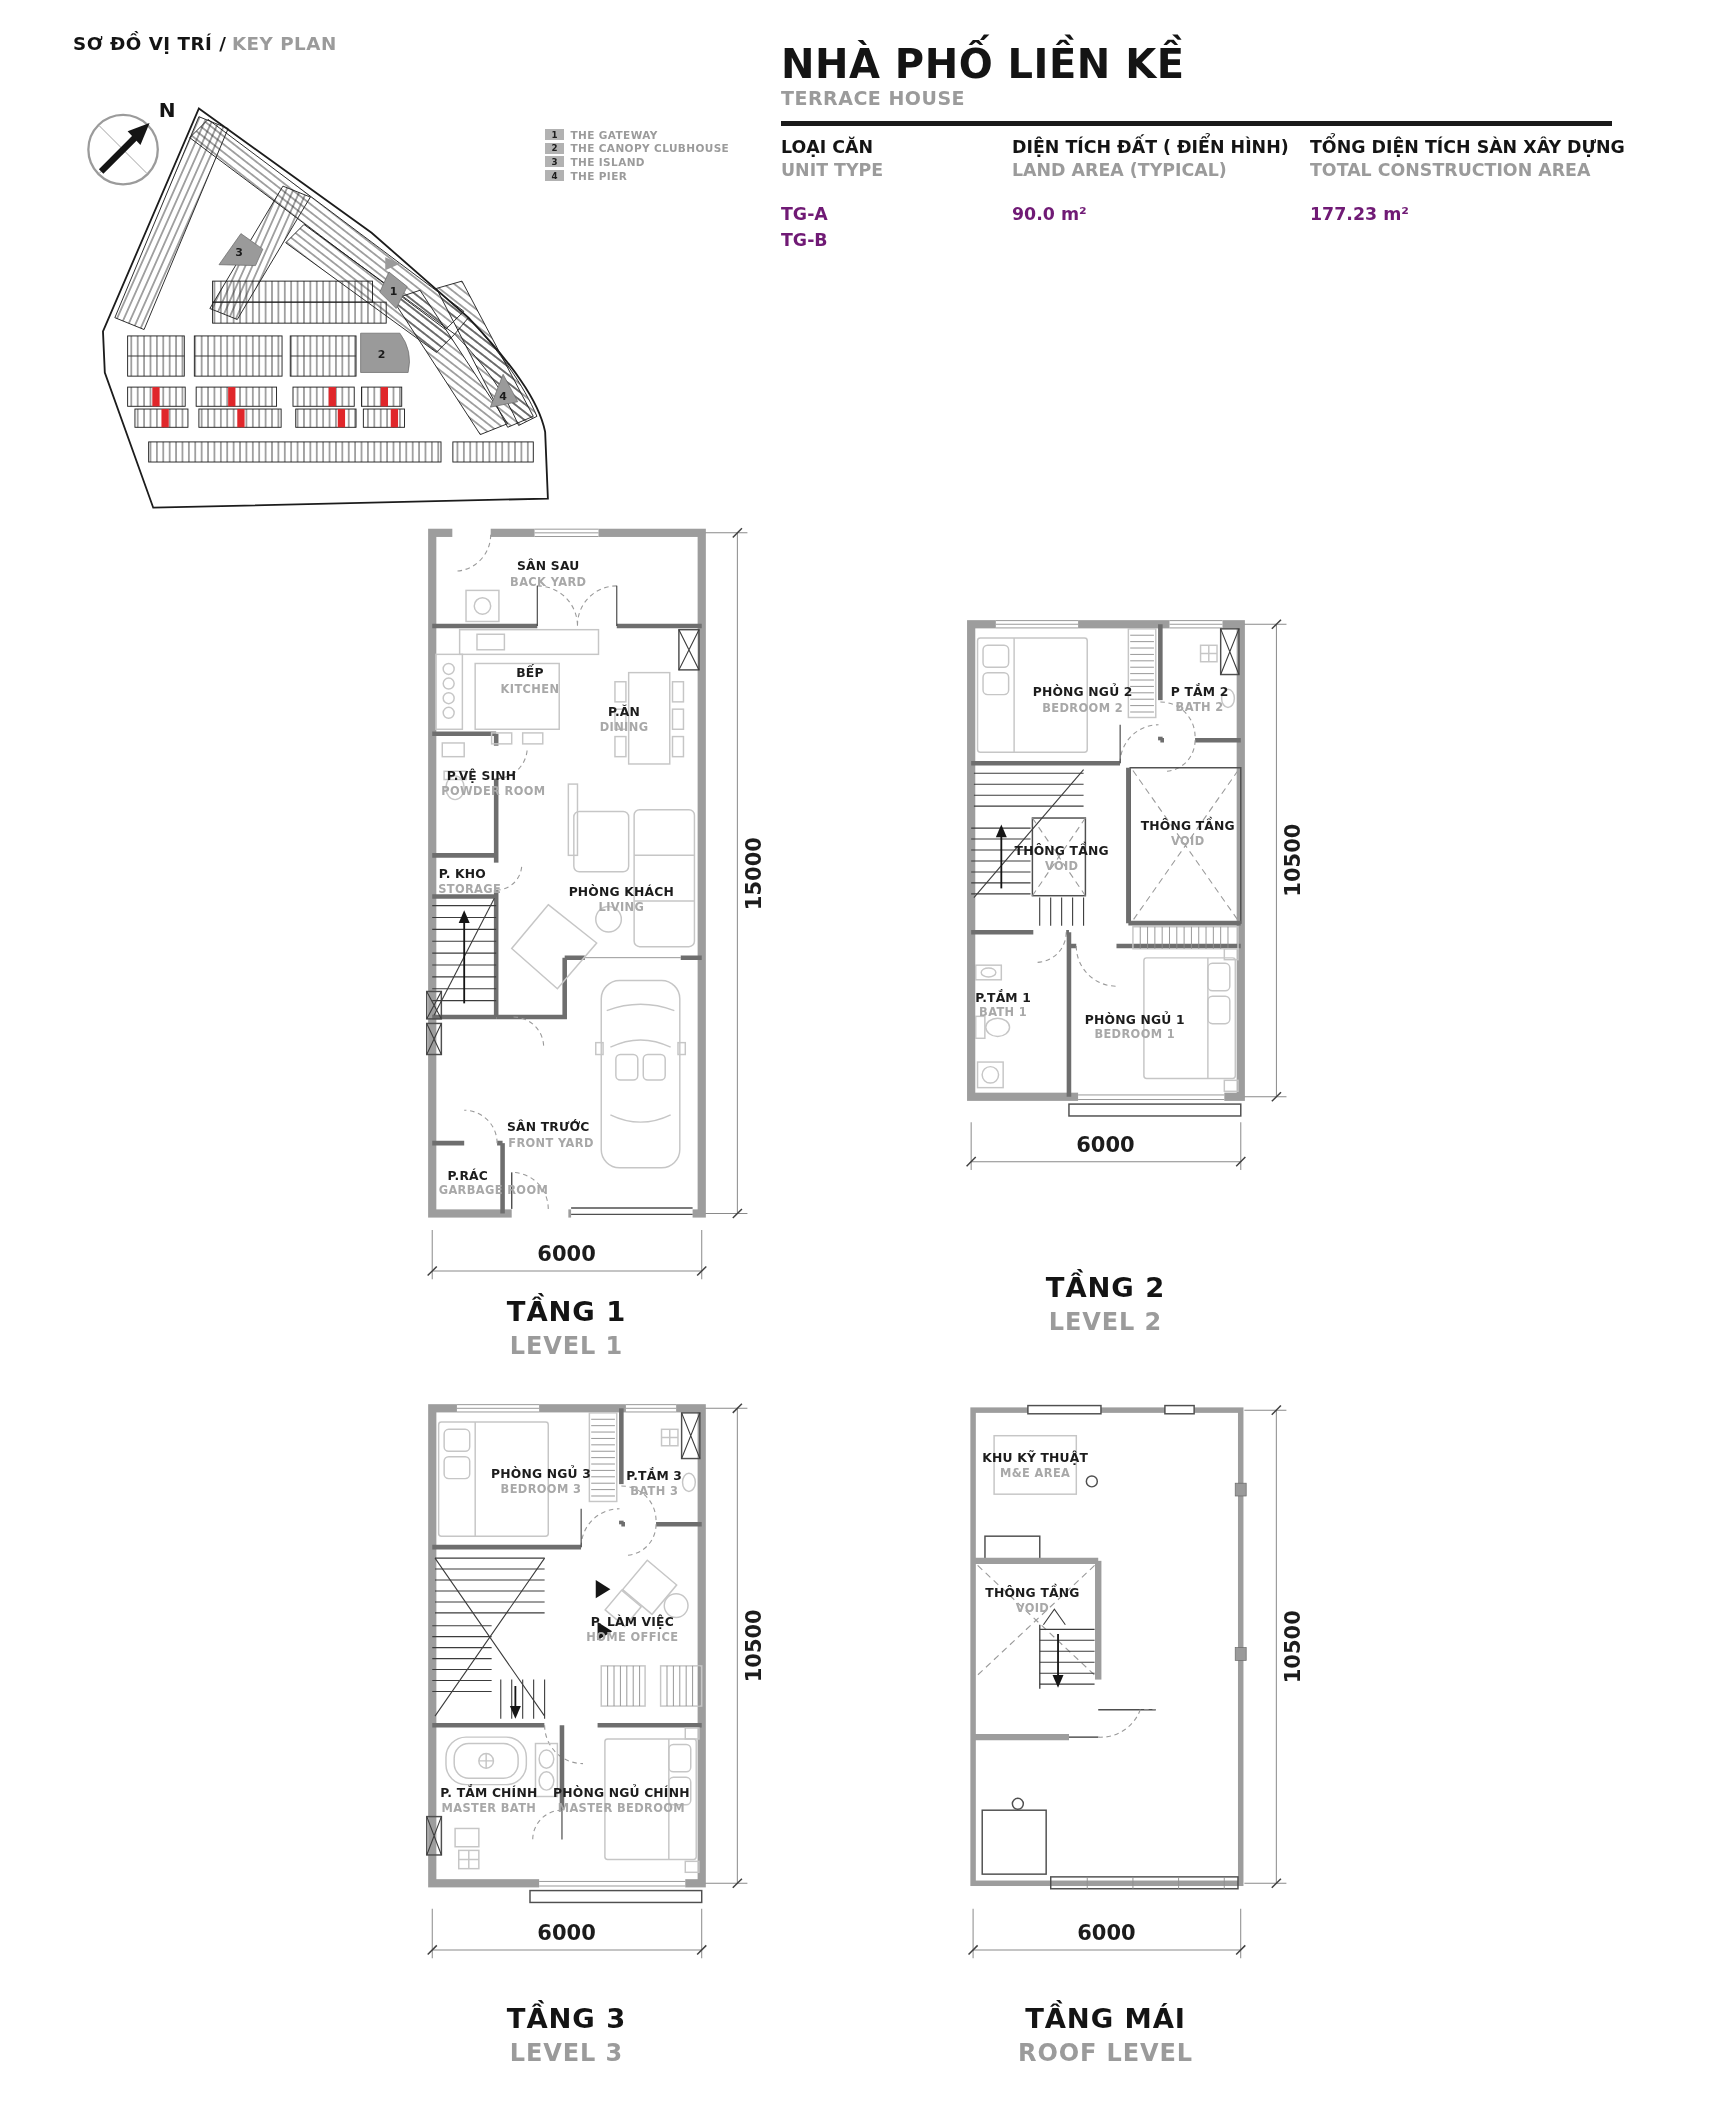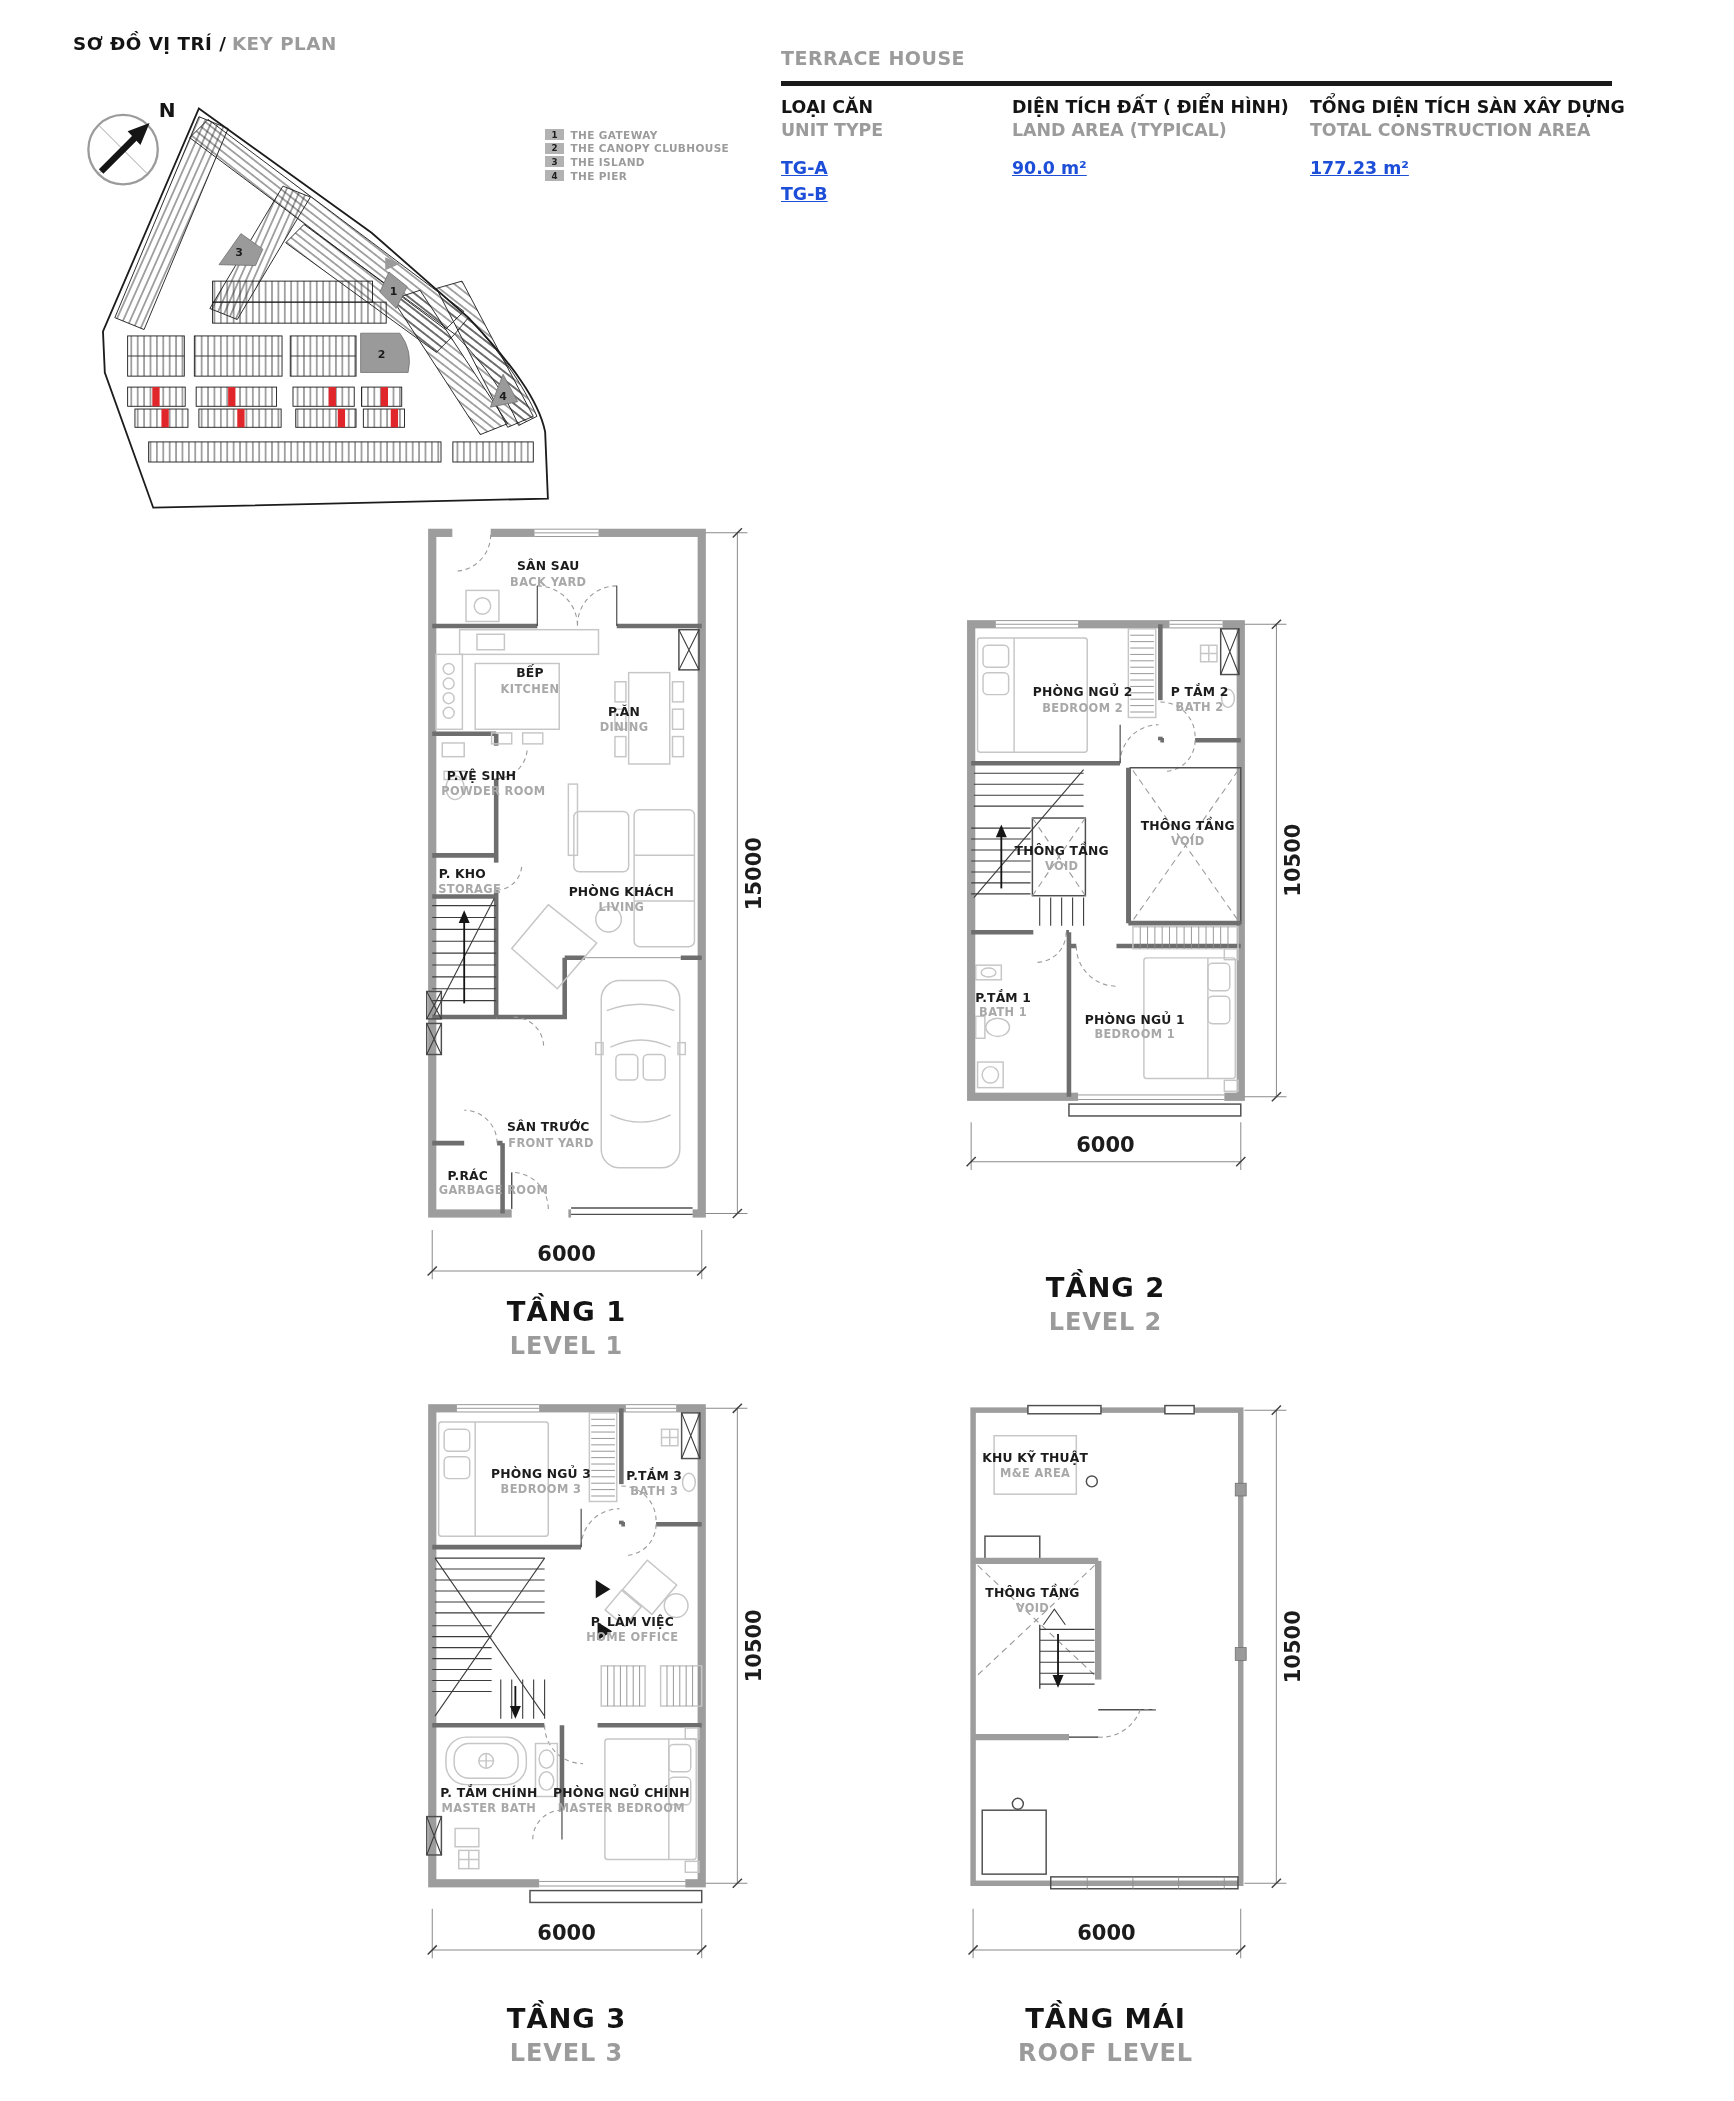--- a/index.html
+++ b/index.html
@@ -19,21 +19,21 @@
 
   
   .hd-vn{font-size:40px;font-weight:800;color:#141414;letter-spacing:0.5px;line-height:1;}
   .hd-en{font-size:19px;font-weight:700;color:#9b9b9b;letter-spacing:0.5px;margin-top:3px;}
   .hd-rule{height:4.6px;background:#1a1a1a;margin-top:12px;}
   .hd-cols{display:flex;margin-top:11px;}
   .hd-col{display:flex;flex-direction:column;}
   .hd-col1{width:231px;}.hd-col2{width:298px;}.hd-col3{width:302px;}
   .hc-vn{font-size:17.4px;font-weight:800;color:#141414;white-space:nowrap;}
   .hc-en{font-size:17.4px;font-weight:600;color:#9b9b9b;margin-top:3.7px;white-space:nowrap;}
-  .hc-val{font-size:17.4px;font-weight:600;color:#1d4ed8;margin-top:15px;line-height:1.5;text-decoration:underline;}
+  .hc-val{font-size:17.4px;font-weight:600;color:#701a75;margin-top:21px;line-height:1.5;}
 
   
   .fig-title{width:329px;text-align:center;}
   .ft-vn{font-size:27.4px;font-weight:800;color:#141414;letter-spacing:0.9px;}
   .ft-en{font-size:24px;font-weight:600;color:#9b9b9b;letter-spacing:0.9px;margin-top:4.6px;}
 
   
   .wx{fill:none;stroke:#9d9d9d;stroke-width:9;}
   .wx7{fill:none;stroke:#9d9d9d;stroke-width:7;}
   .wx6{fill:none;stroke:#9d9d9d;stroke-width:6;}
@@ -161,20 +161,21 @@
       <div class="legend-sq">3</div>
       <div class="legend-lb">THE ISLAND</div>
     </div>
     <div class="legend-row">
       <div class="legend-sq">4</div>
       <div class="legend-lb">THE PIER</div>
     </div>
   </div>
 
   <div class="abs" style="left:781px;top:44px;width:831px;">
+    <div class="hd-vn">NHÀ PHỐ LIỀN KỀ</div>
     <div class="hd-en">TERRACE HOUSE</div>
     <div class="hd-rule"></div>
     <div class="hd-cols">
       <div class="hd-col hd-col1">
         <div class="hc-vn">LOẠI CĂN</div>
         <div class="hc-en">UNIT TYPE</div>
         <div class="hc-val">
           <div>TG-A</div>
           <div>TG-B</div>
         </div>

